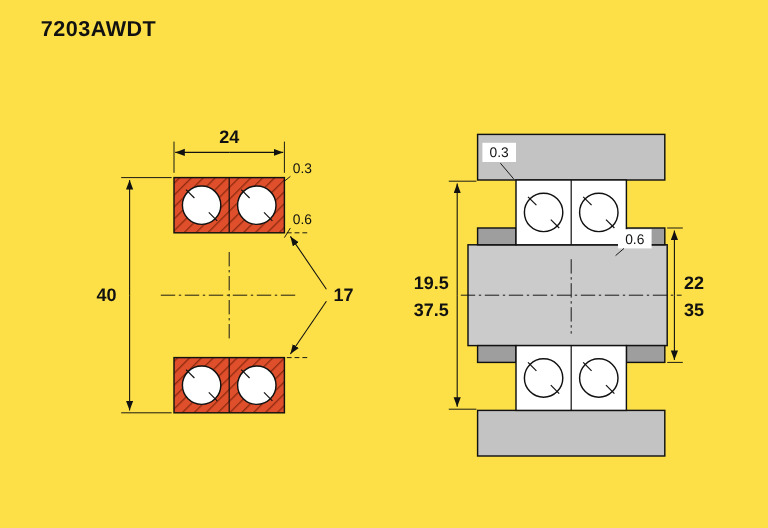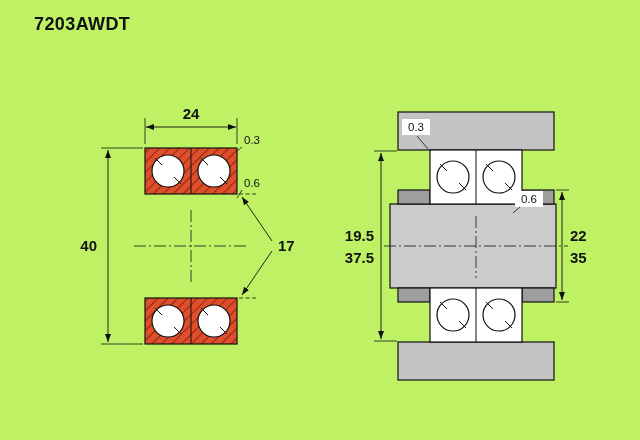--- a/index.html
+++ b/index.html
@@ -1,16 +1,16 @@
 <!DOCTYPE html>
 <html><head>
 <meta charset="utf-8">
 <style>
   html,body{margin:0;padding:0;background:#ffffff;}
-  .canvas{width:640px;height:440px;background:#bef264;position:relative;overflow:hidden;}
+  .canvas{width:640px;height:440px;background:#fde047;position:relative;overflow:hidden;}
   svg{display:block;}
   text{font-family:"Liberation Sans","DejaVu Sans",sans-serif;fill:#111;}
   .t-title{font-size:18px;font-weight:bold;letter-spacing:.4px;}
   .t-dim{font-size:15px;font-weight:bold;}
   .t-sm{font-size:11.5px;}
   .fillshape{stroke:#111;stroke-width:1.2;}
   .dimln{stroke:#111;stroke-width:0.9;fill:none;}
   .ext{stroke:#111;stroke-width:0.8;fill:none;}
   .leader{stroke:#111;stroke-width:0.8;fill:none;}
   .cl{stroke:#111;stroke-width:0.8;stroke-dasharray:12 3 2 3;fill:none;}

